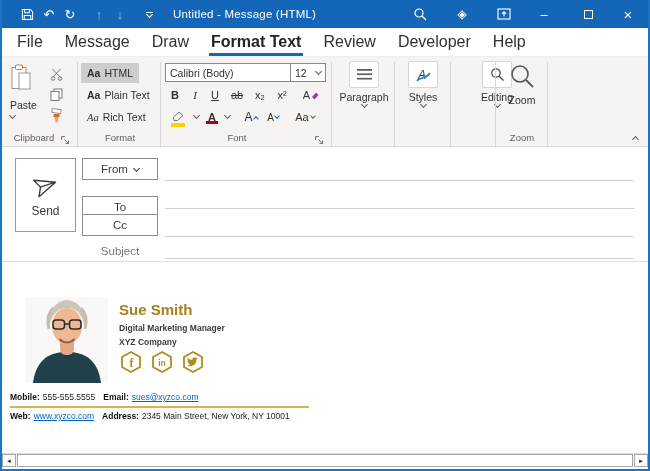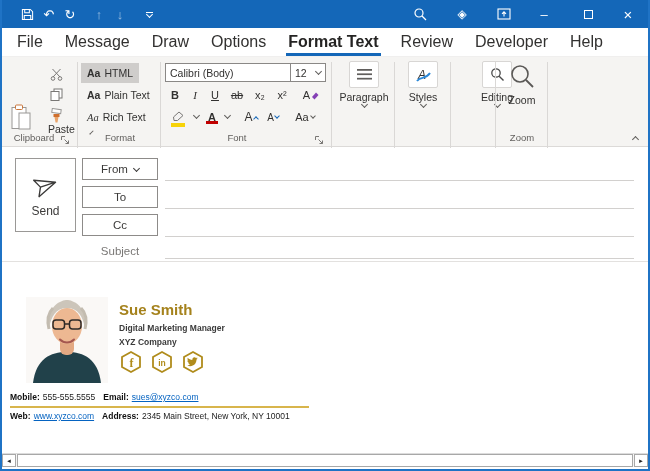--- a/index.html
+++ b/index.html
@@ -24,21 +24,21 @@
   .tab.active { font-weight:bold; color:#252423; }
   .tab.active::after { content:""; position:absolute; left:9px; right:9px; bottom:0; height:3px; background:#1467b8; }
 
   
   .ribbon { position:absolute; left:0; top:57px; width:646px; height:90px; background:#f5f4f2; border-bottom:1px solid #dcdad8; }
   .gsep { position:absolute; top:5px; height:118px; width:1px; background:#dad8d6; }
   .group-label { position:absolute; bottom:3px; font-size:9.5px; color:#605e5c; text-align:center; }
   .launcher { position:absolute; bottom:3px; width:12px; height:12px; }
   .ribbon-collapse { position:absolute; right:10px; bottom:4px; color:#605e5c; }
 
-  .paste-btn { position:absolute; left:8px; top:4px; width:36px; height:74px; display:flex; flex-direction:row; align-items:flex-end; gap:16px; padding-top:3px; }
+  .paste-btn { position:absolute; left:8px; top:4px; width:36px; height:74px; display:flex; flex-direction:column; align-items:flex-start; gap:4px; padding-top:3px; }
   .paste-btn .lbl { font-size:10.5px; color:#323130; }
   .mini-btn { position:absolute; width:20px; height:18px; display:flex; align-items:center; justify-content:center; }
 
   .fmt-opt { display:flex; align-items:center; gap:4px; height:20px; padding:0 6px; font-size:10.5px; color:#323130; width:max-content; }
   .fmt-opt.selected { background:#cfcdcb; }
   .fmt-aa { font-weight:bold; font-size:10.5px; }
   .fmt-aa.it { font-style:italic; font-weight:normal; font-family:"Liberation Serif", serif; }
 
   .combo { position:absolute; height:19px; background:#fff; border:1px solid #8a8886; display:flex; align-items:center; font-size:10.5px; color:#323130; padding:0 4px; justify-content:space-between; }
   .fbtn { position:absolute; width:18px; height:18px; display:flex; align-items:center; justify-content:center; font-size:11px; color:#323130; }
@@ -89,20 +89,21 @@
     <span class="ti" style="left:41px;width:16px;">↶</span>
     <span class="ti" style="left:62px;width:16px;">↻</span>
     <span class="ti dim" style="left:91px;width:16px;">↑</span>
     <span class="ti dim" style="left:112px;width:16px;">↓</span>
     <span class="ti" style="left:141px;width:16px;">
       <span class="qat-chev">
           <span class="bar"></span>
           <span class="chev"></span>
         </span>
     </span>
+    <span class="title-text">Untitled  -  Message (HTML)</span>
 
     <span class="ti" style="left:410px;width:20px;">
       <svg width="14" height="14" viewBox="0 0 14 14">
           <circle cx="6" cy="6" r="4" fill="none" stroke="#fff" stroke-width="1.2"></circle>
           <line x1="9" y1="9" x2="13" y2="13" stroke="#fff" stroke-width="1.2"></line>
         </svg>
     </span>
     <span class="ti" style="left:452px;width:20px;font-size:12px;">◈</span>
     <span class="ti" style="left:494px;width:20px;">
       <svg width="14" height="12" viewBox="0 0 14 12">
@@ -114,21 +115,20 @@
     <span class="ti" style="left:578px;width:20px;">
         <span class="maxbox"></span>
       </span>
     <span class="ti" style="left:618px;width:20px;font-size:15px;">×</span>
   </div>
 
   <div class="menubar">
     <span class="tab">File</span>
     <span class="tab">Message</span>
     <span class="tab">Draw</span>
-    <span class="tab">Options</span>
     <span class="tab active">Format Text</span>
     <span class="tab">Review</span>
     <span class="tab">Developer</span>
     <span class="tab">Help</span>
   </div>
 
   <div class="ribbon">
 
     <div class="paste-btn">
       <span>
@@ -300,21 +300,21 @@
       </svg>
       <span>Send</span>
     </div>
 
     <div class="fld-btn" style="top:10px;">
       <span>From</span>
       <span class="chev" style="color:#3b3a39;"></span>
     </div>
     <div class="fld-line" style="top:32px;"></div>
 
-    <div class="fld-btn" style="top:38px;">
+    <div class="fld-btn" style="top:48px;">
       <span>To</span>
     </div>
     <div class="fld-line" style="top:60px;"></div>
 
     <div class="fld-btn" style="top:66px;">
       <span>Cc</span>
     </div>
     <div class="fld-line" style="top:88px;"></div>
 
     <span class="subject-lbl">Subject</span>

